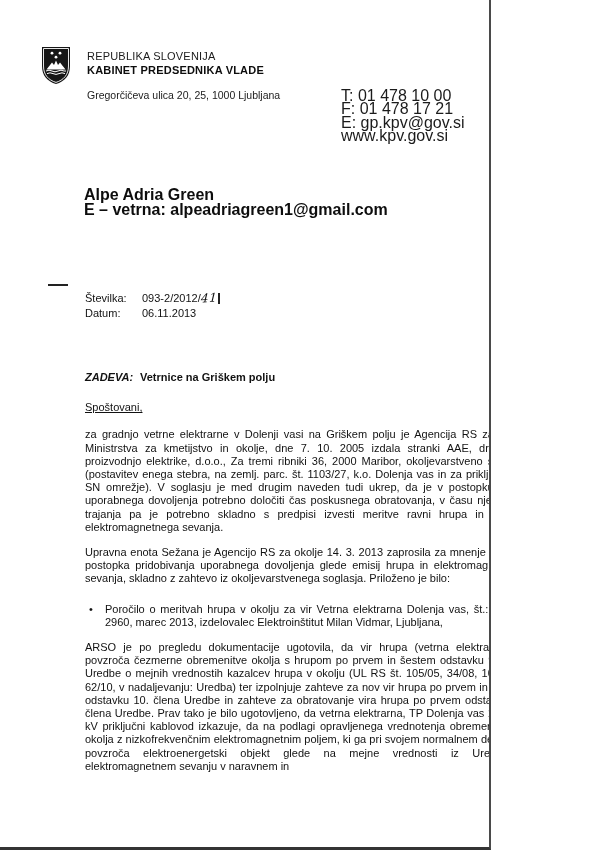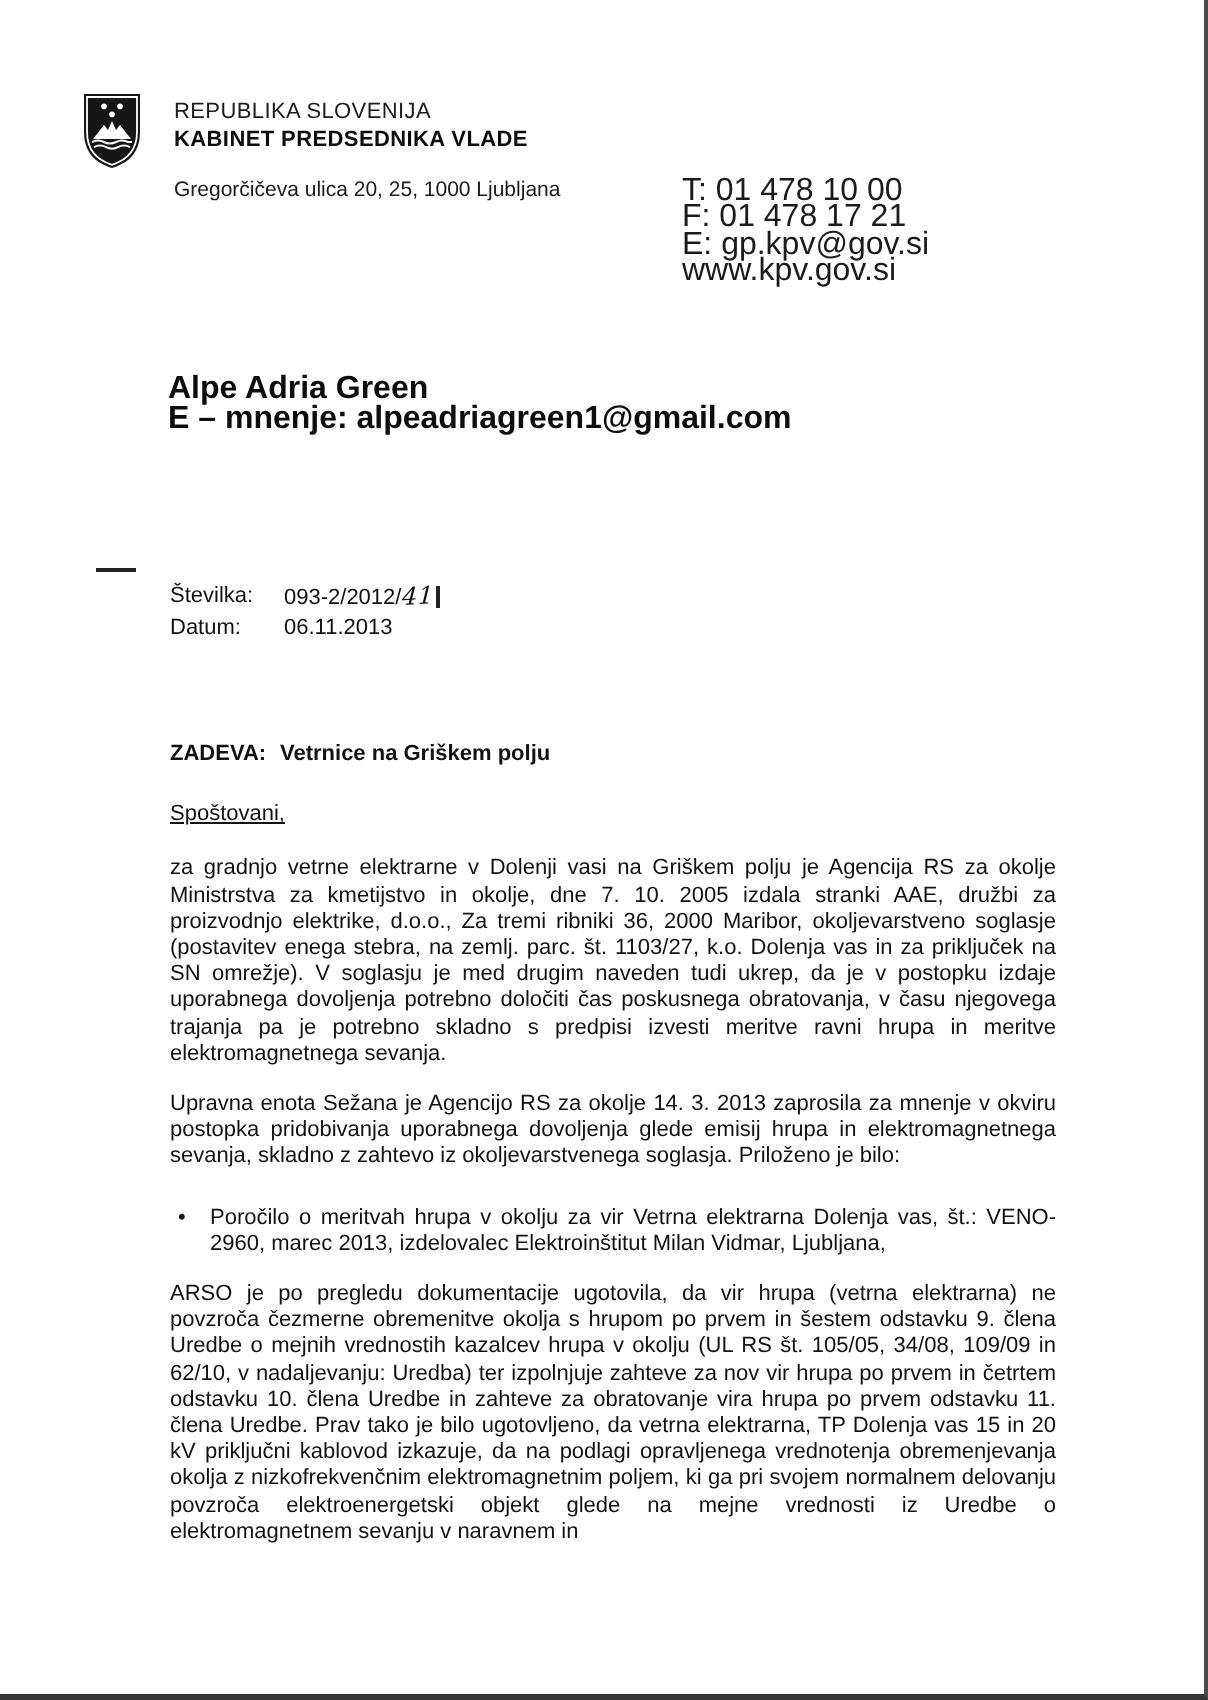--- a/index.html
+++ b/index.html
@@ -1,21 +1,21 @@
 <!DOCTYPE html>
 <html><head>
 <meta charset="utf-8">
 <style>
   * { margin: 0; padding: 0; box-sizing: border-box; }
   html, body { background: #ffffff; }
   body { font-family: "Liberation Sans", sans-serif; color: #111; }
 
   .page {
     position: relative;
-    width: 604px;
+    width: 491px;
     height: 850px;
     background: #ffffff;
     border-right: 2px solid #4a4a4a;
     border-bottom: 3px solid #343434;
     overflow: hidden;
   }
 
   
   .letterhead { position: absolute; left: 40px; top: 46px; display: flex; gap: 15px; }
   .coat { width: 32px; height: 39px; flex: 0 0 auto; }
@@ -34,21 +34,21 @@
   .ref-dash { position: absolute; left: 48px; top: 284px; width: 20px; border-top: 2px solid #222; }
   .ref-block { position: absolute; left: 85px; top: 291px; font-size: 11px; line-height: 14.5px; }
   .ref-row { display: flex; }
   .ref-label { width: 57px; flex: 0 0 auto; }
   .hand { font-family: "DejaVu Serif", serif; font-style: italic; display: inline-block; transform: rotate(-3deg) skewX(-6deg); font-size: 12px; letter-spacing: 0.5px; }
   .hand-tick { display: inline-block; width: 1.5px; height: 11px; background: #222; vertical-align: -2px; margin-left: 1px; }
 
   
   .body-col { position: absolute; left: 85px; top: 371px; width: 443px; font-size: 11px; line-height: 13.2px; color: #121212; }
   .subject-row { display: flex; font-weight: bold; margin-bottom: 17px; }
-  .subject-label { width: 55px; flex: 0 0 auto; }
+  .subject-label { width: 55px; flex: 0 0 auto; font-style: italic; }
   .salutation { margin-bottom: 14px; text-decoration: underline; }
   .para { text-align: justify; margin-bottom: 12px; }
   .attach-list { list-style: none; margin: 17px 0 12px 0; }
   .attach-list li { display: flex; margin-bottom: 10px; }
   .attach-list li::before { content: "\2022"; width: 16px; flex: 0 0 auto; padding-left: 4px; }
   .attach-text { text-align: justify; flex: 1; }
   .para-last { margin-bottom: 0; }
 </style>
 </head>
 <body>
@@ -76,21 +76,21 @@
 
   <div class="contact-block">
     <div>T: 01 478 10 00</div>
     <div>F: 01 478 17 21</div>
     <div>E: gp.kpv@gov.si</div>
     <div>www.kpv.gov.si</div>
   </div>
 
   <div class="recipient">
     <div>Alpe Adria Green</div>
-    <div>E – mnenje: alpeadriagreen1@gmail.com</div>
+    <div>E – vetrna: alpeadriagreen1@gmail.com</div>
   </div>
 
   <div class="ref-dash"></div>
   <div class="ref-block">
     <div class="ref-row">
       <span class="ref-label">Številka:</span>
       <span><span>093-2/2012/</span><span class="hand">41</span><span class="hand-tick"></span></span>
     </div>
     <div class="ref-row">
       <span class="ref-label">Datum:</span>

